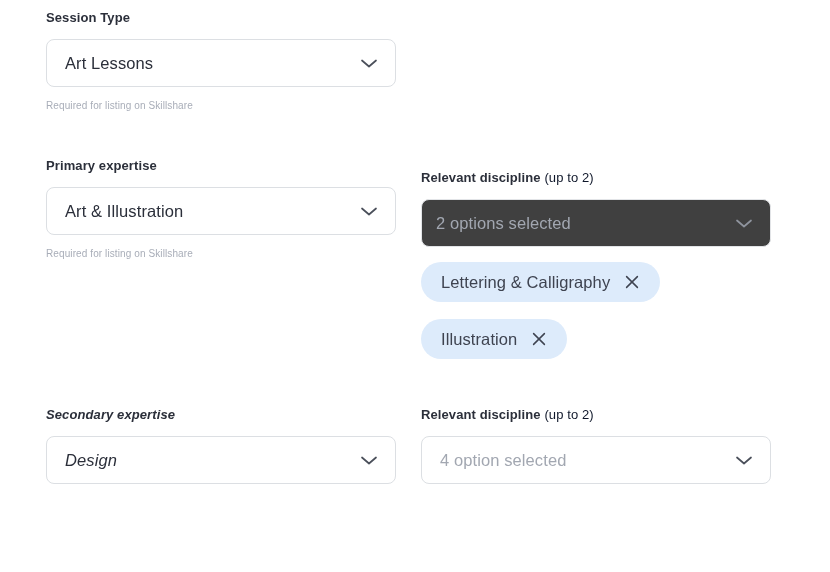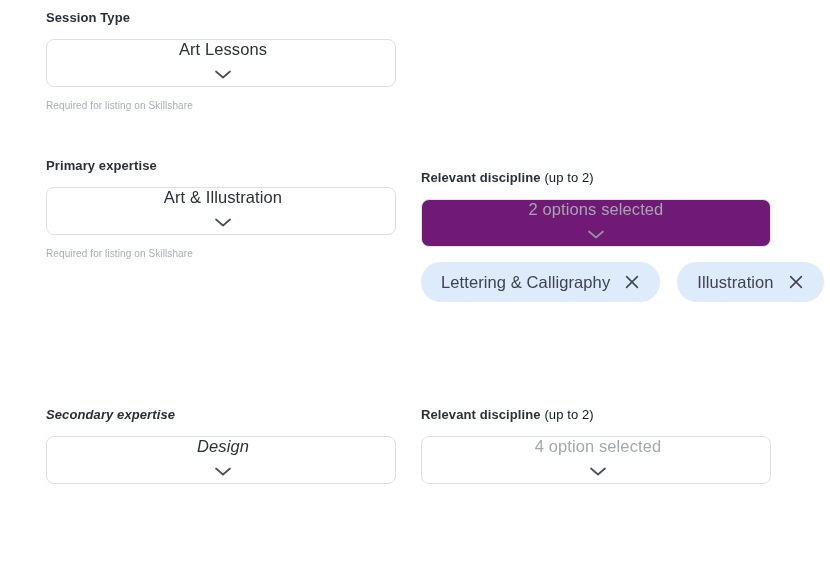--- a/index.html
+++ b/index.html
@@ -43,24 +43,23 @@
   .select {
     box-sizing: border-box;
     height: 48px;
     border: 1px solid #dcdfe3;
     border-radius: 8px;
     background: #ffffff;
     display: flex;
     align-items: center;
     padding: 0 14px 0 18px;
     margin-top: 11px;
-    flex-direction: column;
   }
   .select.filled {
-    background: #701a75;
+    background: #404040;
     border-color: #e2e4e7;
     padding-left: 14px;
   }
 
   .select-value {
     flex: 1 1 auto;
     font-size: 16.5px;
     color: #2b2f3a;
     letter-spacing: 0.1px;
     white-space: nowrap;
@@ -83,21 +82,21 @@
     font-size: 10px;
     color: #a8adb8;
     letter-spacing: 0.1px;
     line-height: 18px;
     white-space: nowrap;
   }
 
   .chip-list {
     margin-top: 15px;
     display: flex;
-    flex-direction: row;
+    flex-direction: column;
     align-items: flex-start;
     gap: 17px;
   }
 
   .chip {
     height: 40px;
     box-sizing: border-box;
     display: inline-flex;
     align-items: center;
     gap: 14px;

